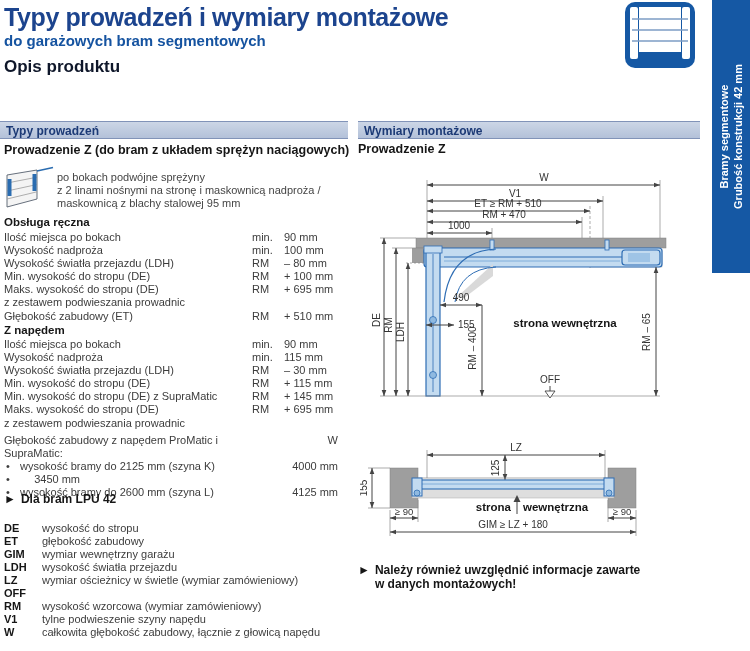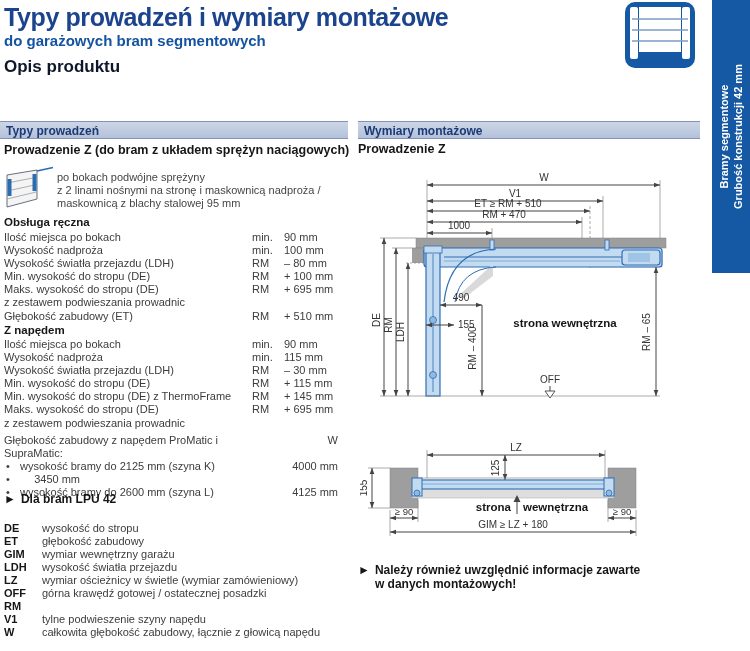--- a/index.html
+++ b/index.html
@@ -159,21 +159,21 @@
       <span class="lbl">Wysokość światła przejazdu (LDH)</span>
       <span class="ref">RM</span>
       <span class="val">– 30 mm</span>
     </div>
   <div class="row">
       <span class="lbl">Min. wysokość do stropu (DE)</span>
       <span class="ref">RM</span>
       <span class="val">+ 115 mm</span>
     </div>
   <div class="row">
-      <span class="lbl">Min. wysokość do stropu (DE) z ThermoFrame</span>
+      <span class="lbl">Min. wysokość do stropu (DE) z SupraMatic</span>
       <span class="ref">RM</span>
       <span class="val">+ 145 mm</span>
     </div>
   <div class="row">
       <span class="lbl">Maks. wysokość do stropu (DE)</span>
       <span class="ref">RM</span>
       <span class="val">+ 695 mm</span>
     </div>
   <div class="cont">z zestawem podwieszania prowadnic</div>
 </div>
@@ -221,24 +221,24 @@
       <span class="desc">wysokość światła przejazdu</span>
     </div>
   <div class="lrow">
       <span class="abbr">LZ</span>
       <span class="desc">
         <div>wymiar ościeżnicy w świetle (wymiar zamówieniowy)</div>
       </span>
     </div>
   <div class="lrow">
       <span class="abbr">OFF</span>
-      <span class="desc">górna krawędź gotowej / ostatecznej posadzki</span>
     </div>
   <div class="lrow">
       <span class="abbr">RM</span>
+      <span class="desc">wysokość wzorcowa (wymiar zamówieniowy)</span>
     </div>
   <div class="lrow">
       <span class="abbr">V1</span>
       <span class="desc">tylne podwieszenie szyny napędu</span>
     </div>
   <div class="lrow">
       <span class="abbr">W</span>
       <span class="desc">całkowita głębokość zabudowy, łącznie z głowicą napędu</span>
     </div>
 </div>

